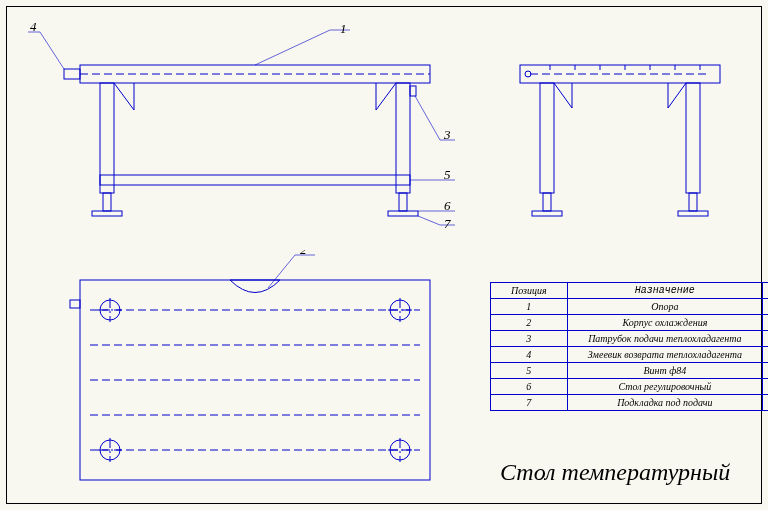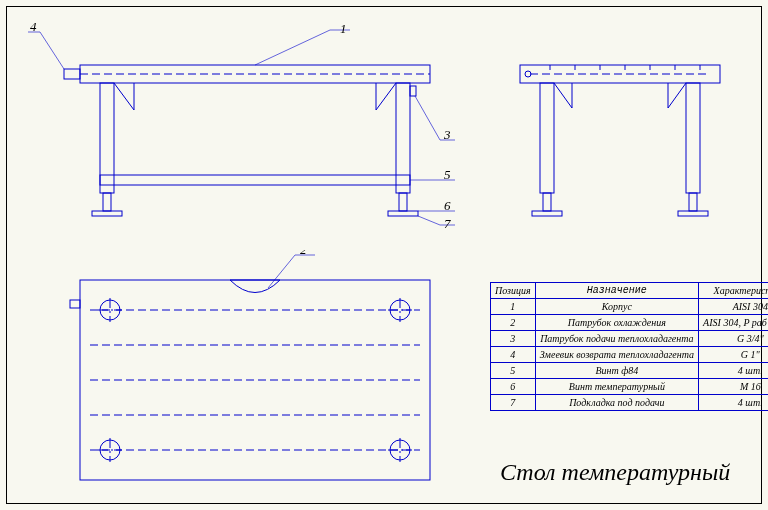--- a/index.html
+++ b/index.html
@@ -32,21 +32,21 @@
   text.callout { font: italic 13px "Times New Roman"; fill: #000; }
   text.title-text { font: italic 24px "Times New Roman"; fill: #000; }
   table.spec {
     position: absolute;
     border-collapse: collapse;
     font: italic 10px "Times New Roman";
     color: #000;
   }
   table.spec th, table.spec td {
     border: 1px solid #0000cc;
-    padding: 2px 4px;
+    padding: 2px 20px;
     text-align: center;
     white-space: nowrap;
   }
   table.spec th { font-weight: normal; }
 </style>
 </head>
 <body>
 
 <div class="frame"></div>
 
@@ -161,46 +161,46 @@
   <thead>
     <tr>
       <th>Позиция</th>
       <th style="width:130px;font-family:Liberation Mono, monospace;">Назначение</th>
       <th>Характеристика</th>
     </tr>
   </thead>
   <tbody>
     <tr>
         <td>1</td>
-        <td>Корпус</td>
+        <td>Опора</td>
         <td>AISI 304</td>
       </tr>
     <tr>
         <td>2</td>
-        <td>Патрубок охлаждения</td>
+        <td>Корпус охлаждения</td>
         <td>AISI 304, P раб =3 bar</td>
       </tr>
     <tr>
         <td>3</td>
         <td>Патрубок подачи теплохладагента</td>
         <td>G 3/4"</td>
       </tr>
     <tr>
         <td>4</td>
         <td>Змеевик возврата теплохладагента</td>
         <td>G 1"</td>
       </tr>
     <tr>
         <td>5</td>
         <td>Винт ф84</td>
         <td>4 шт.</td>
       </tr>
     <tr>
         <td>6</td>
-        <td>Винт температурный</td>
+        <td>Стол регулировочный</td>
         <td>М 16</td>
       </tr>
     <tr>
         <td>7</td>
         <td>Подкладка под подачи</td>
         <td>4 шт.</td>
       </tr>
   </tbody>
 </table>
 

